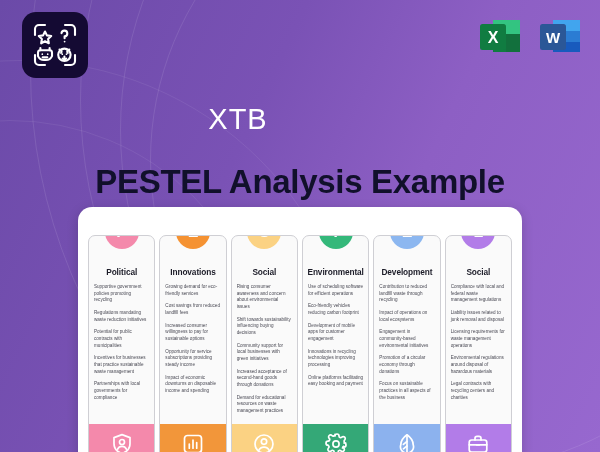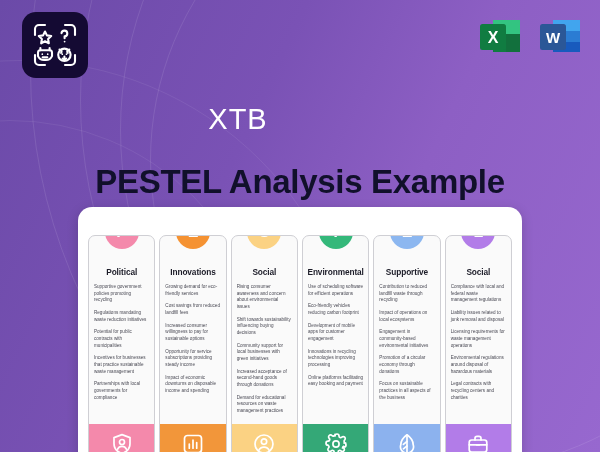--- a/index.html
+++ b/index.html
@@ -268,21 +268,21 @@
             <span>
               <svg width="24" height="24" viewBox="0 0 24 24" fill="none" stroke="#ffffff" stroke-width="1.7" stroke-linecap="round" stroke-linejoin="round">
         <circle cx="12" cy="12" r="3.1"></circle>
         <path d="M19.4 14.3a1.6 1.6 0 0 0 .33 1.77l.06.06a2 2 0 1 1-2.83 2.83l-.06-.06a1.6 1.6 0 0 0-1.77-.33 1.6 1.6 0 0 0-1 1.47V20a2 2 0 1 1-4 0v-.1a1.6 1.6 0 0 0-1-1.47 1.6 1.6 0 0 0-1.77.33l-.06.06a2 2 0 1 1-2.83-2.83l.06-.06a1.6 1.6 0 0 0 .33-1.77 1.6 1.6 0 0 0-1.47-1H4a2 2 0 1 1 0-4h.1a1.6 1.6 0 0 0 1.47-1 1.6 1.6 0 0 0-.33-1.77l-.06-.06a2 2 0 1 1 2.83-2.83l.06.06a1.6 1.6 0 0 0 1.77.33H10a1.6 1.6 0 0 0 1-1.47V4a2 2 0 1 1 4 0v.1a1.6 1.6 0 0 0 1 1.47 1.6 1.6 0 0 0 1.77-.33l.06-.06a2 2 0 1 1 2.83 2.83l-.06.06a1.6 1.6 0 0 0-.33 1.77V10a1.6 1.6 0 0 0 1.47 1H20a2 2 0 1 1 0 4h-.1a1.6 1.6 0 0 0-1.47 1z"></path>
               </svg>
             </span>
           </div>
         </div>
         <div class="col">
           <div class="badge" style="background: rgb(140, 183, 240);">E</div>
-          <div class="col-title">Supportive</div>
+          <div class="col-title">Development</div>
           <div class="points">
             <div class="point">Contribution to reduced landfill waste through recycling</div>
             <div class="point">Impact of operations on local ecosystems</div>
             <div class="point">Engagement in community-based environmental initiatives</div>
             <div class="point">Promotion of a circular economy through donations</div>
             <div class="point">Focus on sustainable practices in all aspects of the business</div>
           </div>
           <div class="col-foot" style="background: rgb(140, 178, 238);">
             <span>
               <svg width="24" height="24" viewBox="0 0 24 24" fill="none" stroke="#ffffff" stroke-width="1.7" stroke-linecap="round" stroke-linejoin="round">

